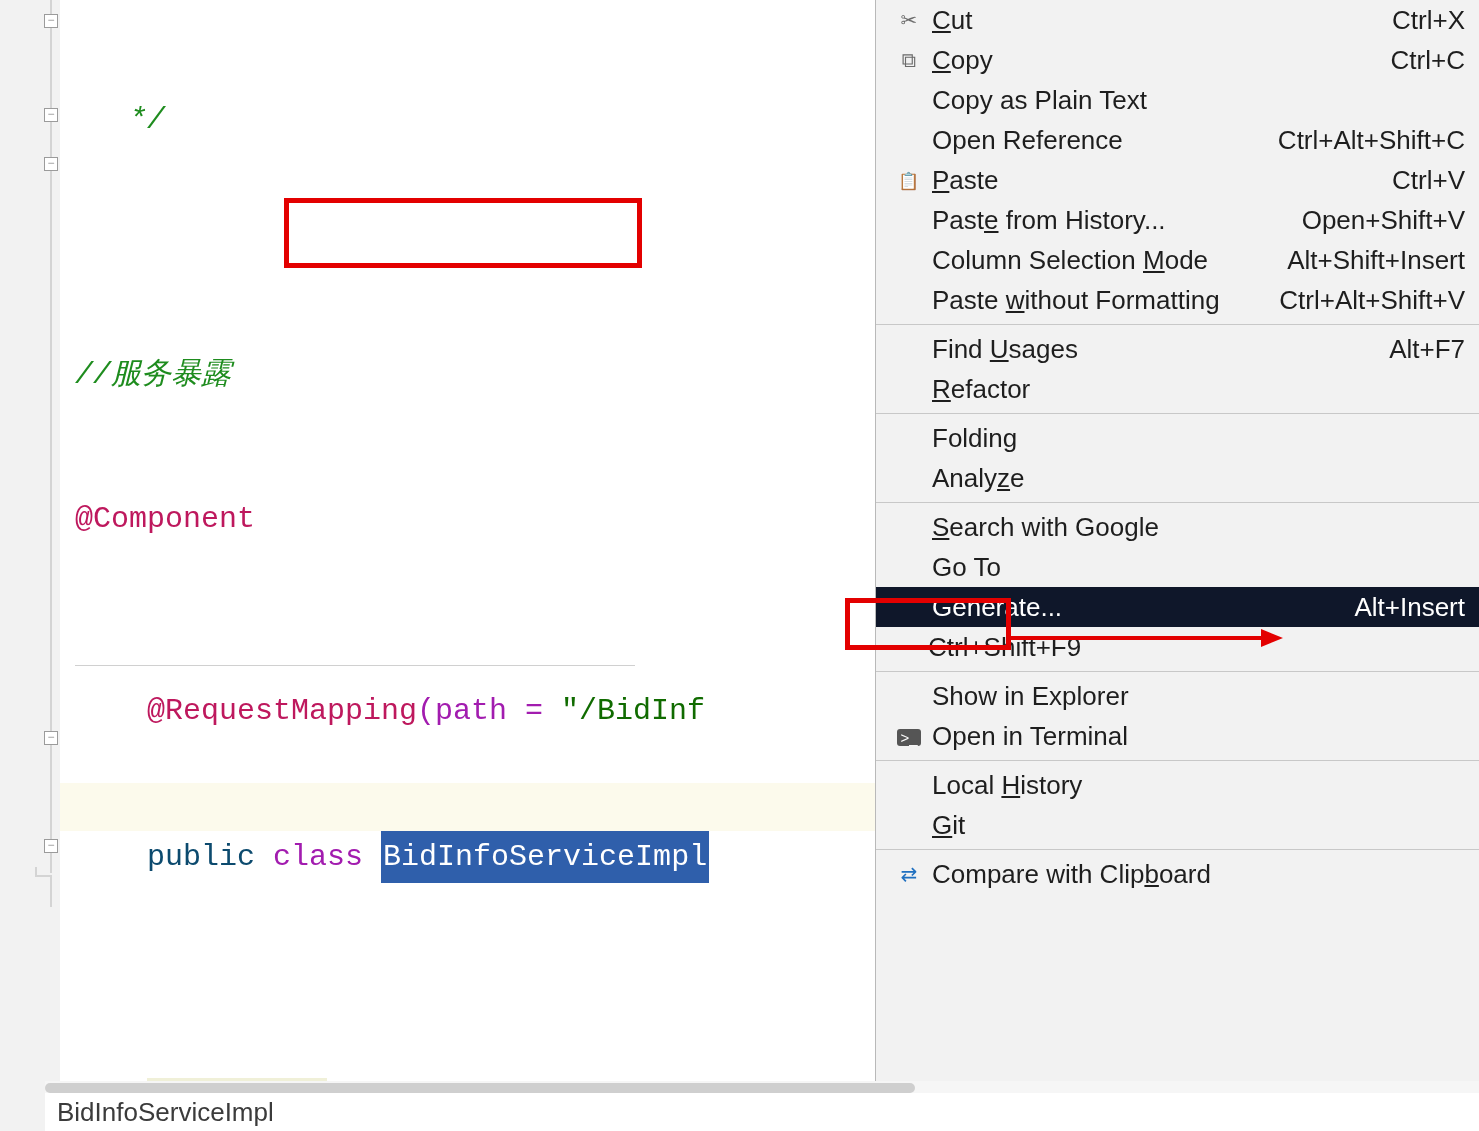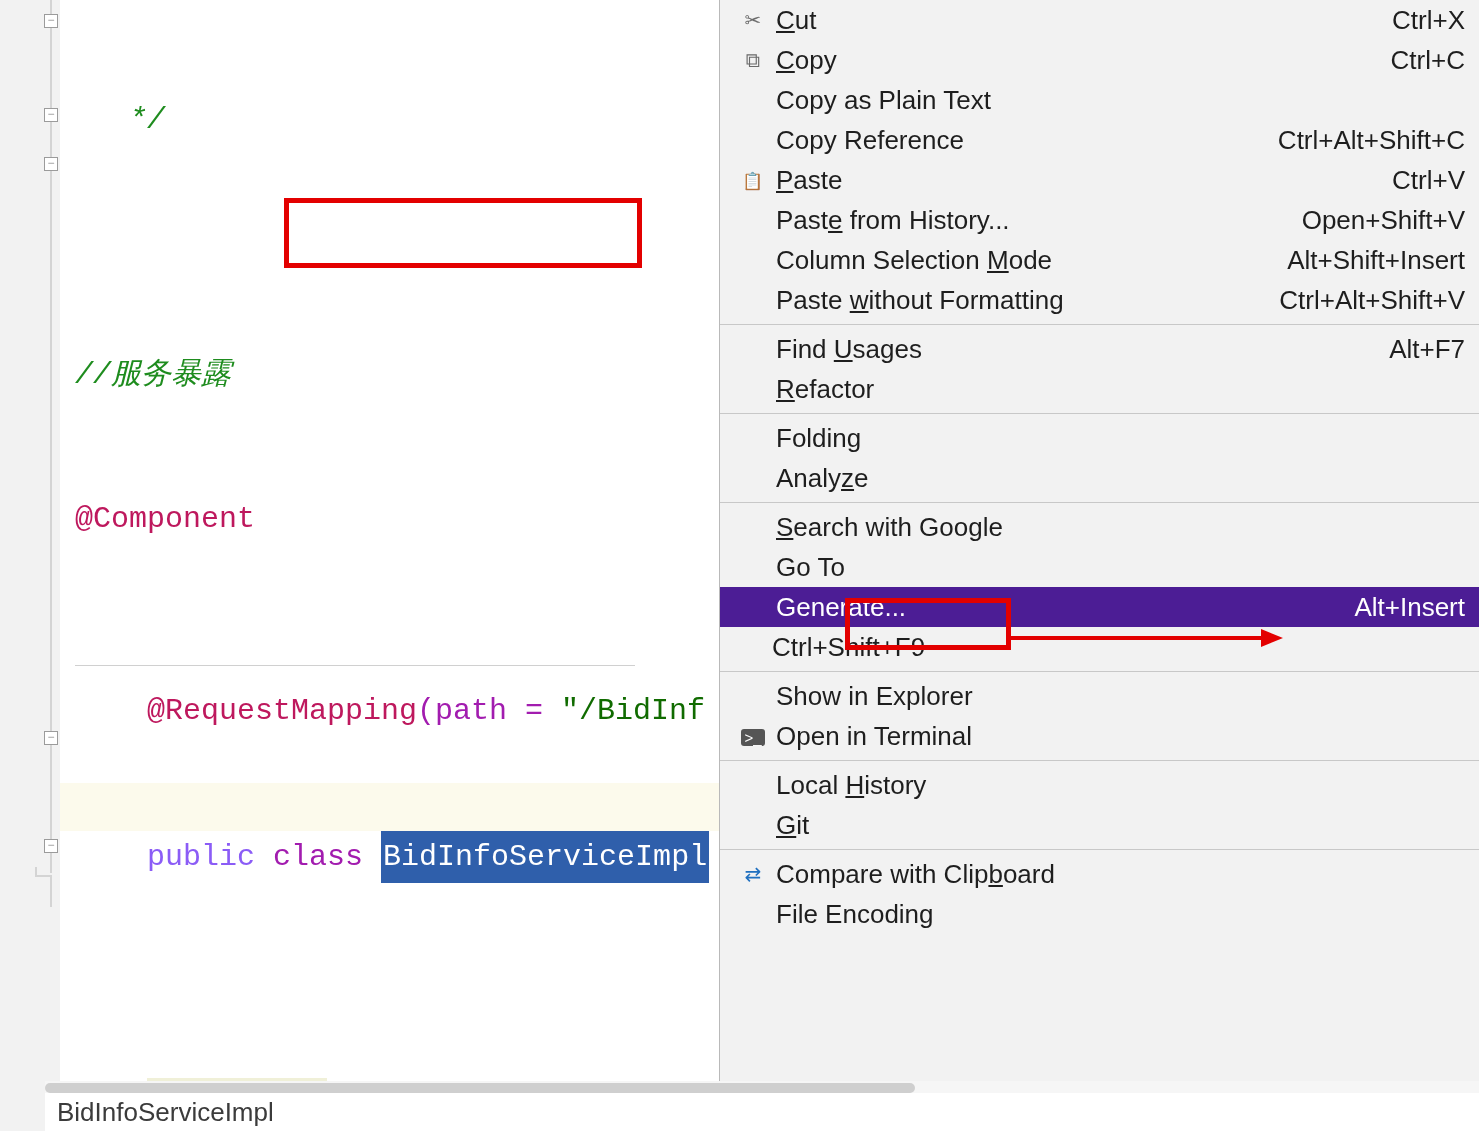--- a/index.html
+++ b/index.html
@@ -40,57 +40,57 @@
     padding-top:0;
   }
   .code-row {
     padding-left:15px;
     height:48px;
   }
   .code-row.caret-line { background:#fcfaec; }
 
   .cmt { color:#1e8c1e; font-style:italic; }
   .ann { color:#be185d; }
-  .kw  { color:#8b5cf6; }
+  .kw  { color:#0c4a6e; }
   .str { color:#106b00; }
   .nrm { color:#a21caf; }
 
   .hl-ann { background:#f0f0d8; }
   .hl-sel {
     background:#2f5fab; color:#fff; padding:2px 2px;
   }
   .barline .hl-sel{ display:inline-block; }
 
   .red-frame {
     position:absolute; border:5px solid #e30000;
   }
 
   
   .menu {
-    position:absolute; right:0; top:0; bottom:0; width:760px;
+    position:absolute; right:0; top:0; bottom:0; width:604px;
     background:#f2f2f2; border-left:1px solid #b9b9b9;
     font-size:26px; color:#1e1e1e;
   }
   .menu .row {
     display:flex; align-items:center; height:40px;
     padding:0 14px 0 14px;
     position:relative;
   }
   .menu .row .ic { width:38px; text-align:center; color:#6b6b6b; font-size:20px;}
   .menu .row .lbl { flex:1; padding-left:4px; white-space:nowrap;}
   .menu .row .sc  { color:#1e1e1e; white-space:nowrap;}
   .menu .row.sub::after{
     content:""; position:absolute; right:8px; top:14px;
     border-left:9px solid #555; border-top:7px solid transparent; border-bottom:7px solid transparent;
     display:none;
   }
   .menu hr {
     border:none; border-top:1px solid #c8c8c8; margin:4px 0;
   }
-  .menu .row.sel { background:#4c1d95; color:#fff; }
+  .menu .row.sel { background:#0f172a; color:#fff; }
   .menu .row.sel .sc { color:#fff; }
   u { text-decoration:underline; }
 
   
   .hscroll {
     position:absolute; left:45px; right:0; bottom:38px; height:12px;
     background:#f6f6f6;
   }
   .hscroll .thumb {
     position:absolute; left:0; top:2px; height:10px; width:870px;
@@ -186,21 +186,21 @@
       <span class="lbl"><u>C</u>opy</span>
       <span class="sc">Ctrl+C</span>
     </div>
   <div class="row">
       <span class="ic"></span>
       <span class="lbl">Copy as Plain Text</span>
       <span class="sc"></span>
     </div>
   <div class="row">
       <span class="ic"></span>
-      <span class="lbl">Copy Reference</span>
+      <span class="lbl">Open Reference</span>
       <span class="sc">Ctrl+Alt+Shift+C</span>
     </div>
   <div class="row">
       <span class="ic ic-paste"></span>
       <span class="lbl"><u>P</u>aste</span>
       <span class="sc">Ctrl+V</span>
     </div>
   <div class="row">
       <span class="ic"></span>
       <span class="lbl">Past<u>e</u> from History...</span>
@@ -269,24 +269,20 @@
     </div>
   <div class="row sub">
       <span class="ic"></span>
       <span class="lbl"><u>G</u>it</span>
     </div>
   <hr>
   <div class="row">
       <span class="ic ic-diff"></span>
       <span class="lbl">Compare with Clip<u>b</u>oard</span>
     </div>
-  <div class="row">
-      <span class="ic"></span>
-      <span class="lbl">File Encoding</span>
-    </div>
 </div>
 
 <div class="red-frame" style="left:845px; top:598px; width:166px; height:52px;"></div>
 
 <div class="arrow-shaft" style="left:1011px; top:636px; width:250px;"></div>
 <div class="arrow-head" style="left:1261px; top:629px;"></div>
 
 <div class="hscroll">
   <div class="thumb"></div>
 </div>

